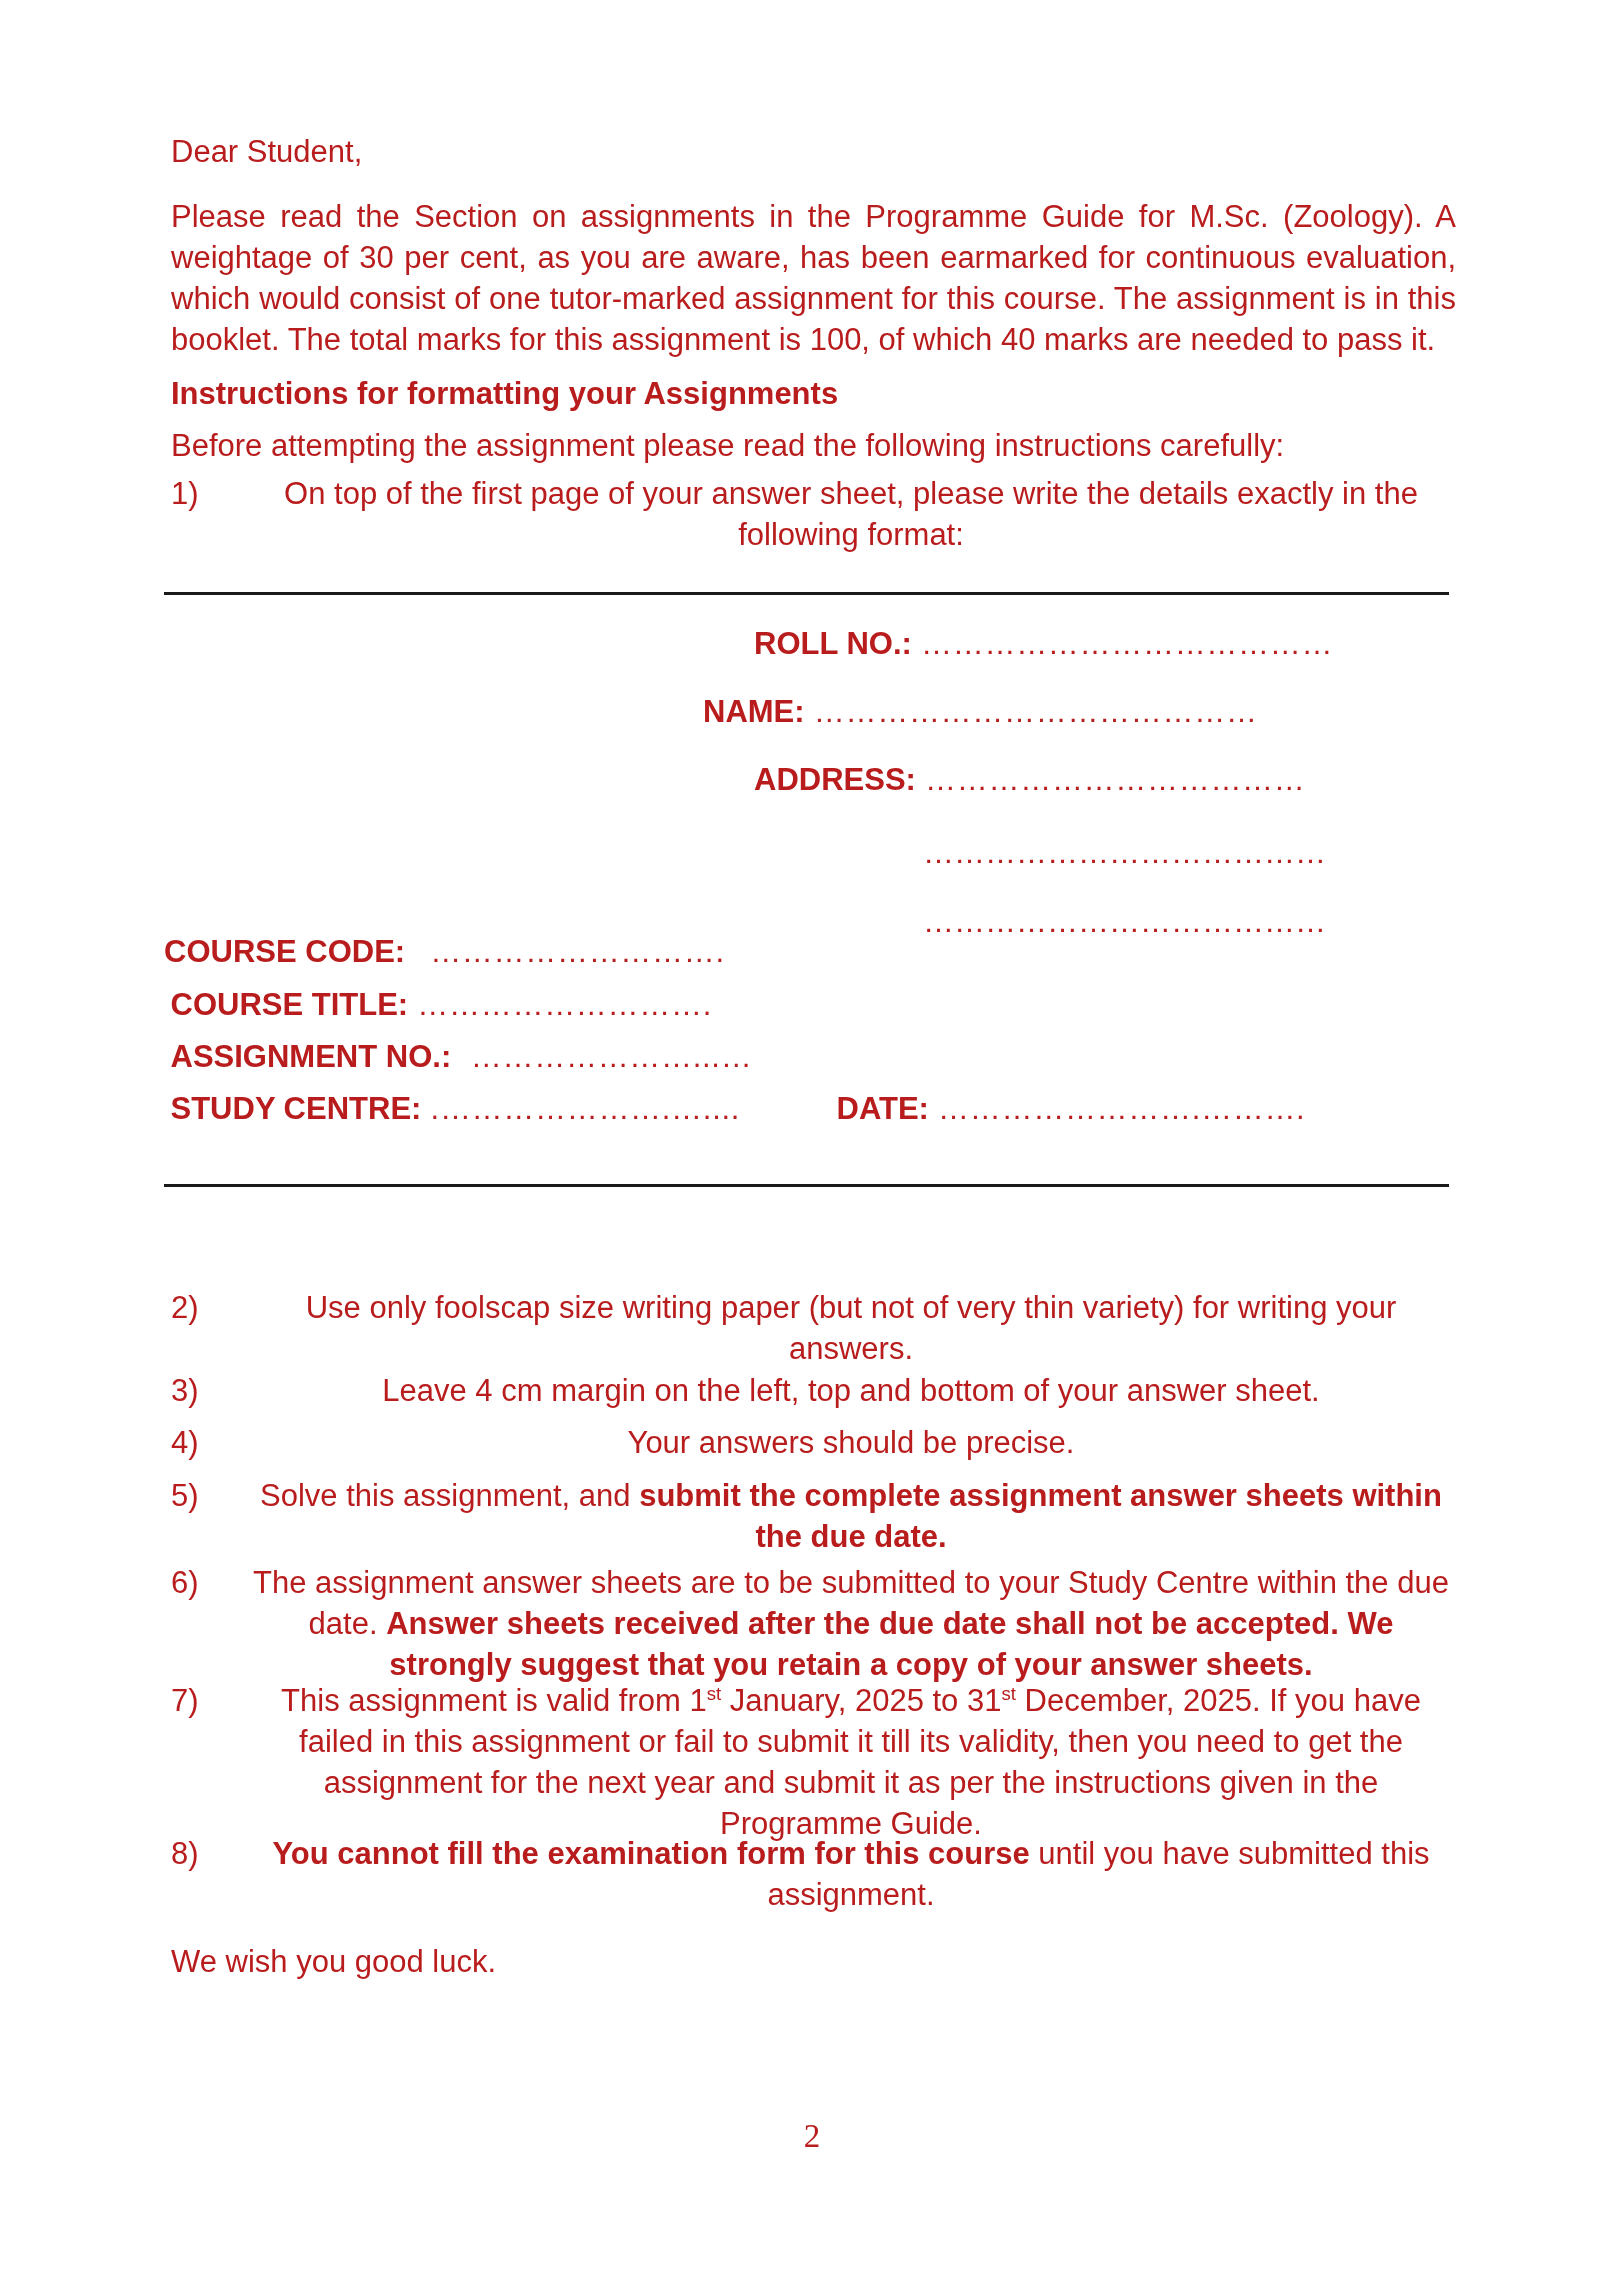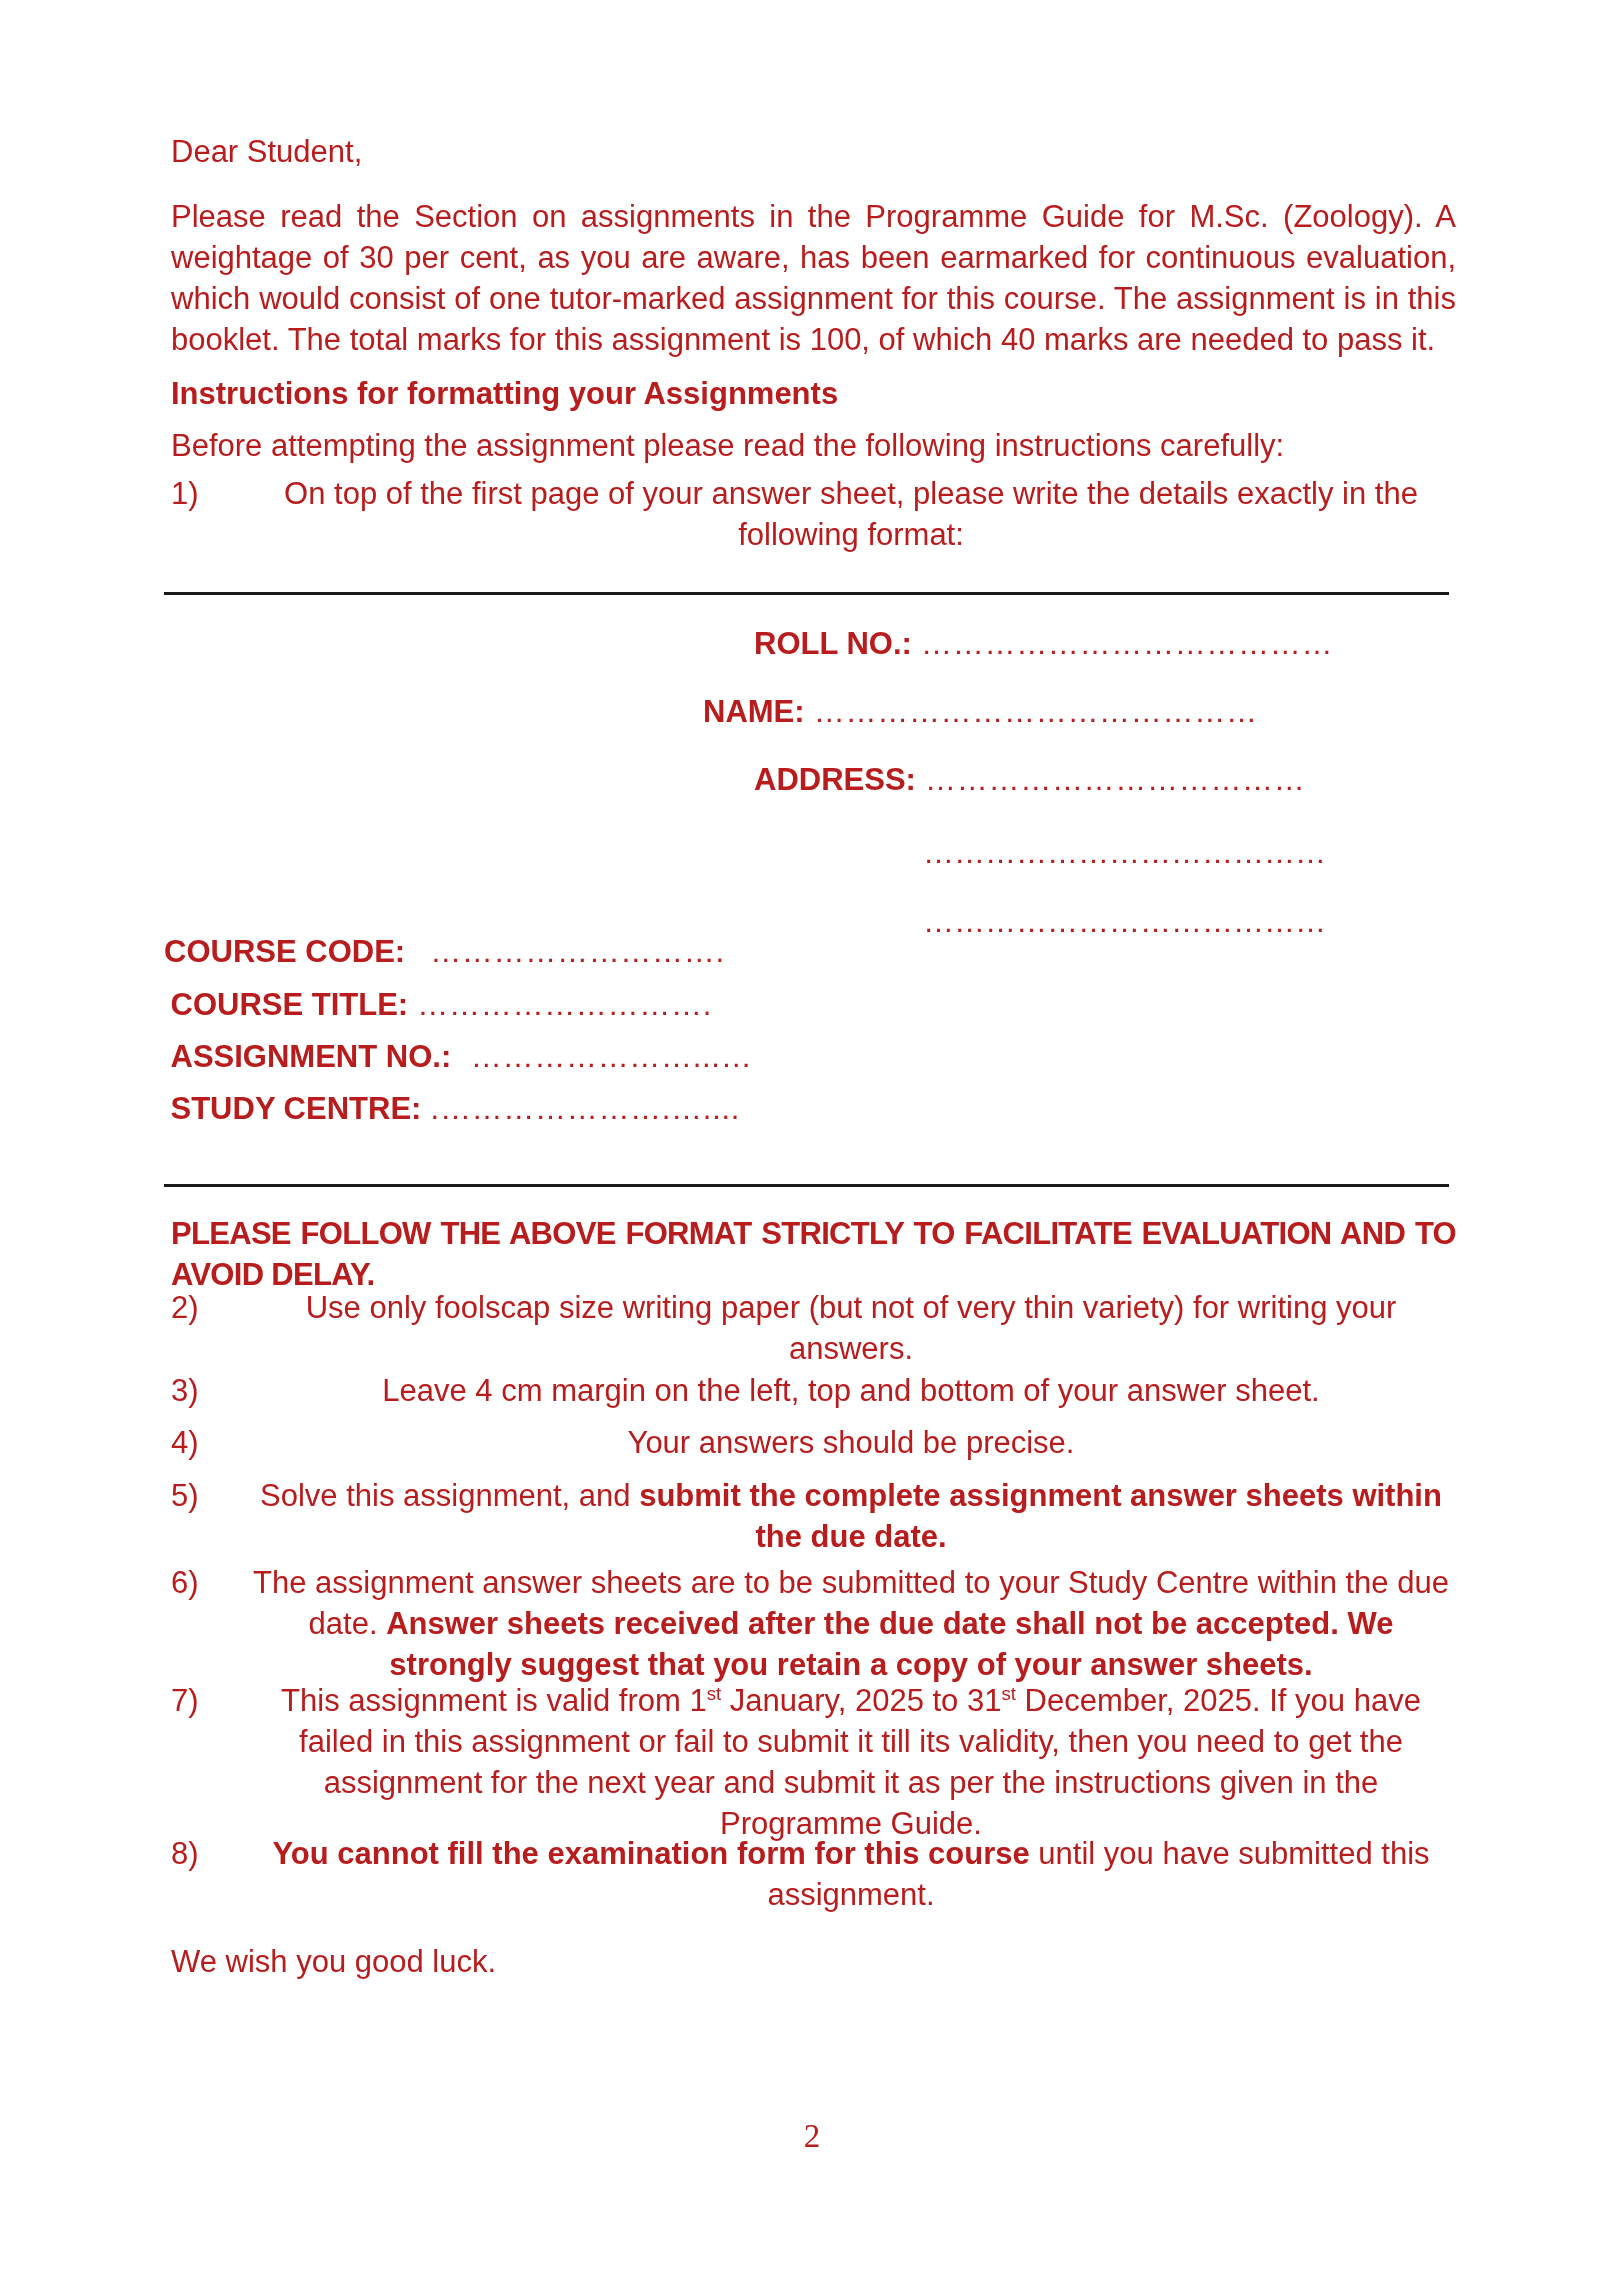--- a/index.html
+++ b/index.html
@@ -85,24 +85,24 @@
       <span class="lbl">COURSE CODE:</span><span class="dots" style="margin-left:25px;">……………………….</span>
     </div>
     <div class="form-row" style="top:389px;left:6.5px;">
       <span class="lbl">COURSE TITLE:</span><span class="dots">……………………….</span>
     </div>
     <div class="form-row" style="top:441px;left:6.5px;">
       <span class="lbl">ASSIGNMENT NO.:</span><span class="dots" style="margin-left:19.6px;">…………………...…</span>
     </div>
     <div class="form-row" style="top:493px;left:6.5px;">
       <span class="lbl">STUDY CENTRE:</span><span class="dots">.………………….…....</span>
+      <span style="position:absolute;left:666px;top:0;"><span class="lbl">DATE:</span><span class="dots">…………………….……….</span></span>
     </div>
   </div>
 
-  <div class="blk just caps-heading" style="top:1213px;">PLEASE FOLLOW THE ABOVE FORMAT STRICTLY TO FACILITATE EVALUATION AND TO AVOID DELAY.</div>
 
   <div class="blk item" style="top:1287px;">
     <span class="num">2)</span>
     <span class="body just">Use only foolscap size writing paper (but not of very thin variety) for writing your answers.</span>
   </div>
 
   <div class="blk item" style="top:1370px;">
     <span class="num">3)</span>
     <span class="body">Leave 4 cm margin on the left, top and bottom of your answer sheet.</span>
   </div>

